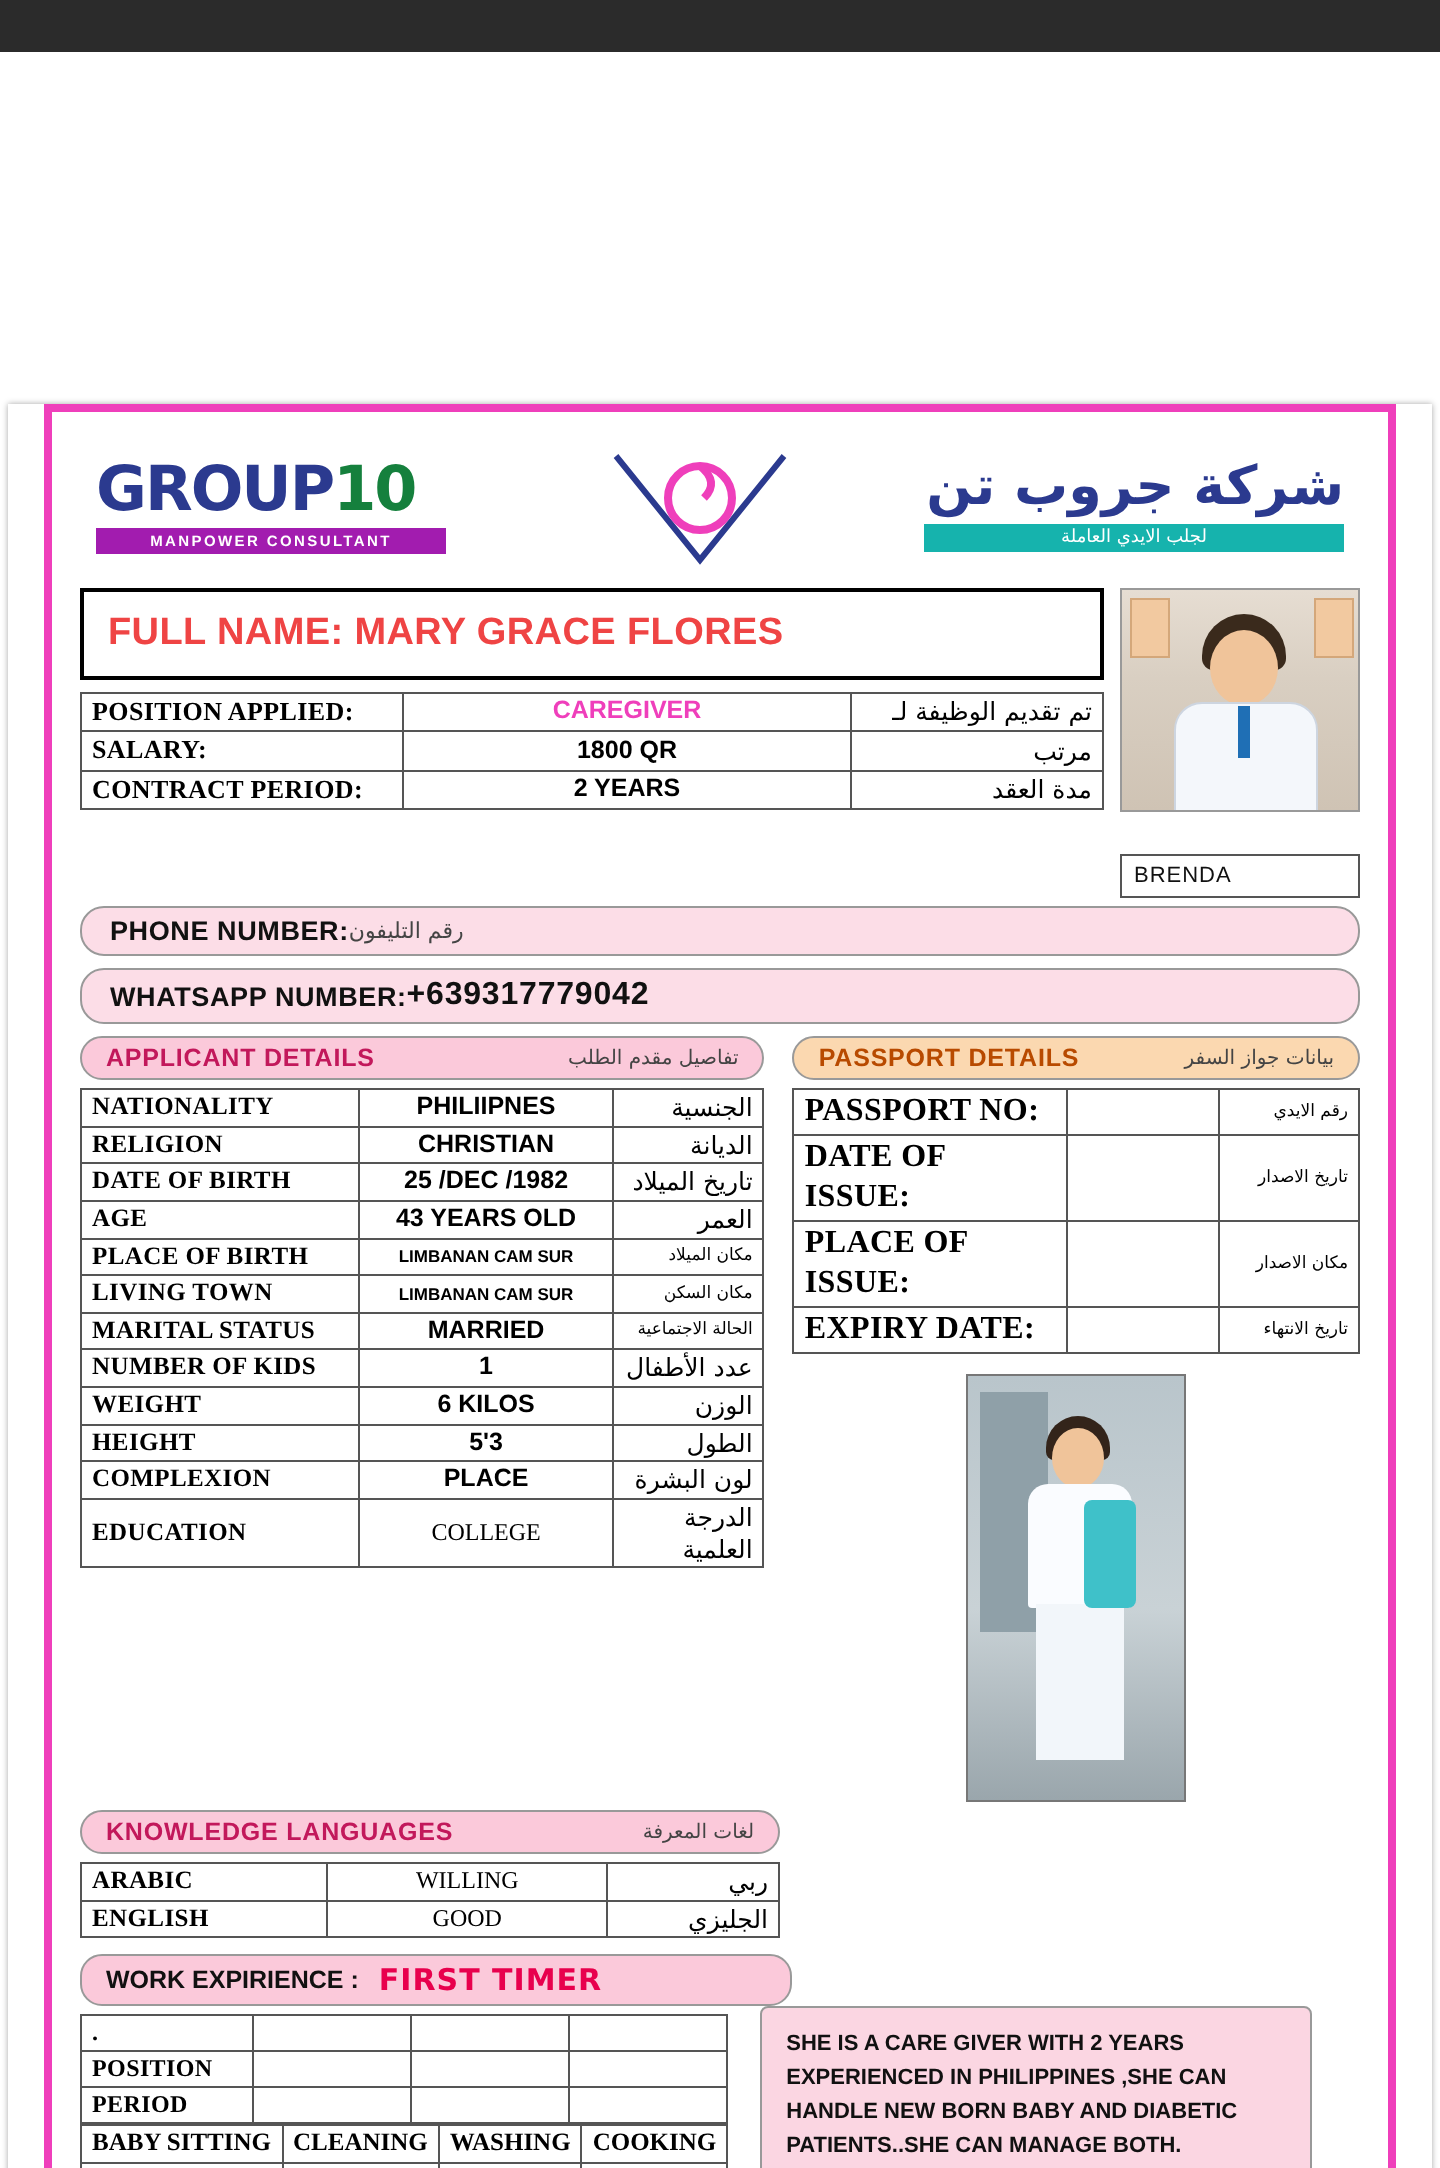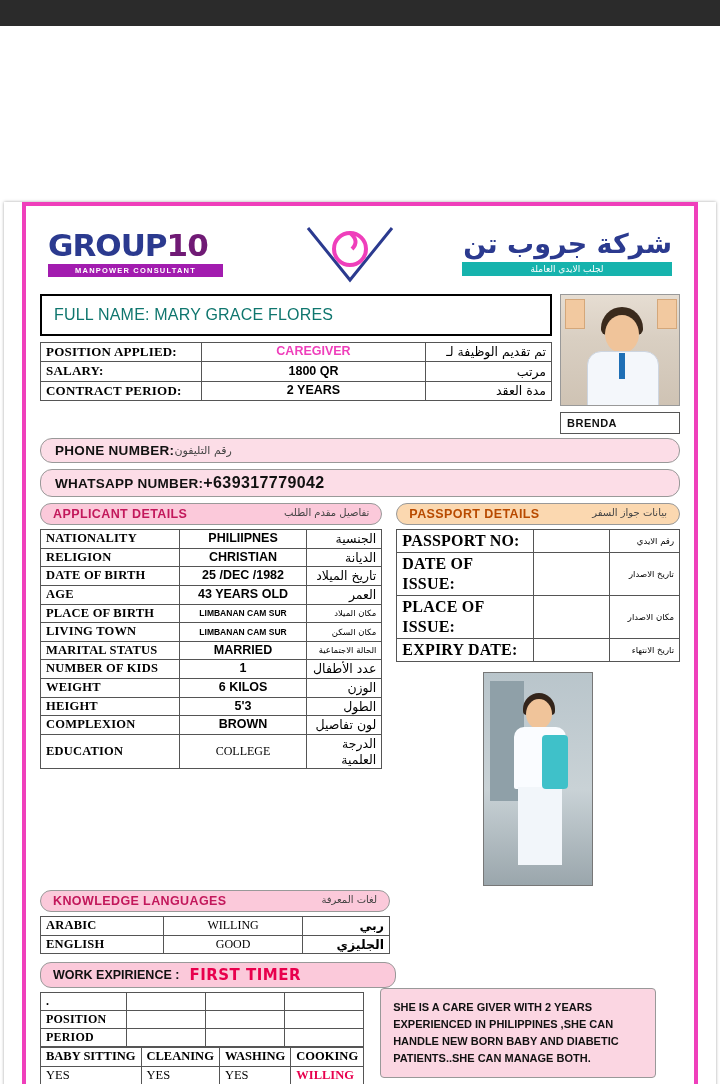--- a/index.html
+++ b/index.html
@@ -50,21 +50,21 @@
   }
   .logo-word {
     font-family: "DejaVu Sans", sans-serif;
     font-weight: bold;
     font-size: 31px;
     letter-spacing: -1px;
     color: #2b3a8f;
     line-height: 1;
   }
   .logo-word .ten {
-    color: #701a75;
+    color: #15803d;
   }
   .logo-sub {
     background: #a21caf;
     color: #ffffff;
     font-size: 7.5px;
     letter-spacing: 1.2px;
     text-align: center;
     padding: 2px 0 2px 0;
     margin-top: 3px;
     font-weight: bold;
@@ -104,23 +104,23 @@
     align-items: flex-start;
     gap: 8px;
   }
   .name-col { flex: 1; }
   .name-box {
     border: 2px solid #000;
     padding: 10px 12px;
     margin-bottom: 6px;
   }
   .name-text {
-    color: #0f766e;
-    font-weight: normal;
-    font-size: 16px;
+    color: #ef4444;
+    font-weight: bold;
+    font-size: 19px;
     letter-spacing: 0.2px;
   }
   .photo-col {
     width: 120px;
   }
   .photo-frame {
     width: 118px;
     height: 110px;
     border: 1px solid #999;
     overflow: hidden;
@@ -144,24 +144,24 @@
   }
   .photo-frame .body {
     position:absolute; left:26px; top:56px; width:70px; height:58px; border-radius:14px 14px 0 0;
     background:#f4f7fb; border:1px solid #cdd5e0;
   }
   .photo-frame .lanyard {
     position:absolute; left:58px; top:58px; width:6px; height:26px; background:#1f6fb5;
   }
   .caption-box {
     border: 1px solid #555;
-    margin-top: 6px;
+    margin-top: 21px;
     padding: 4px 6px;
     font-size: 11px;
-    font-weight: bold;
+    font-weight: normal;
     color: #111;
     letter-spacing: 0.5px;
   }
 
   
   table.tbl {
     border-collapse: collapse;
     width: 100%;
     font-family: "Liberation Serif", serif;
   }
@@ -237,20 +237,21 @@
     margin-top: 6px;
   }
   .sec-left { width: 350px; }
   .sec-right { width: 290px; }
   .sec-head {
     background: #fbc9da;
     border: 1px solid #999;
     border-radius: 11px;
     display: flex;
     justify-content: space-between;
+    align-items: center;
     padding: 3px 12px;
     margin-bottom: 4px;
   }
   .sec-head.orange { background: #fbd8b0; }
   .sec-head .t {
     font-weight: bold;
     font-size: 12.5px;
     color: #c2185b;
     letter-spacing: 0.4px;
   }
@@ -285,21 +286,21 @@
   .photo2 .p-head { position:absolute; left:42px; top:26px; width:26px; height:30px; border-radius:50%; background:#f0c49a; }
   .photo2 .p-hair { position:absolute; left:39px; top:20px; width:32px; height:22px; border-radius:16px 16px 4px 4px; background:#33241a; }
   .photo2 .p-top { position:absolute; left:30px; top:54px; width:52px; height:62px; background:#fafcff; border-radius:10px 10px 2px 2px; }
   .photo2 .p-leg { position:absolute; left:34px; top:114px; width:44px; height:78px; background:#f2f6fa; }
   .photo2 .p-bag { position:absolute; left:58px; top:62px; width:26px; height:54px; background:#3fc1c9; border-radius:4px; }
 
   
   .lang-tbl { margin-top: 2px; width: 345px; }
   .lang-tbl td.lbl { width: 120px; }
   .lang-tbl td.val { width: 140px; font-family:"Liberation Serif", serif; font-weight:normal; font-size:12px;}
-  .lang-tbl td.ar { width: 80px; font-weight: bold; }
+  .lang-tbl td.ar { width: 80px; }
 
   
   .work-head {
     background: #fbc9da;
     border: 1px solid #999;
     border-radius: 11px;
     display: flex;
     align-items: center;
     gap: 10px;
     padding: 3px 12px;
@@ -482,22 +483,22 @@
                 <td class="val">6  KILOS</td>
                 <td class="ar">الوزن</td>
               </tr>
           <tr>
                 <td class="lbl">HEIGHT</td>
                 <td class="val">5'3</td>
                 <td class="ar">الطول</td>
               </tr>
           <tr>
                 <td class="lbl">COMPLEXION</td>
-                <td class="val">BROWN</td>
-                <td class="ar">لون تفاصيل</td>
+                <td class="val">PLACE</td>
+                <td class="ar">لون البشرة</td>
               </tr>
           <tr>
                 <td class="lbl">EDUCATION</td>
                 <td class="val normal">COLLEGE</td>
                 <td class="ar">الدرجة العلمية</td>
               </tr>
         </tbody>
           </table>
       </div>
 

